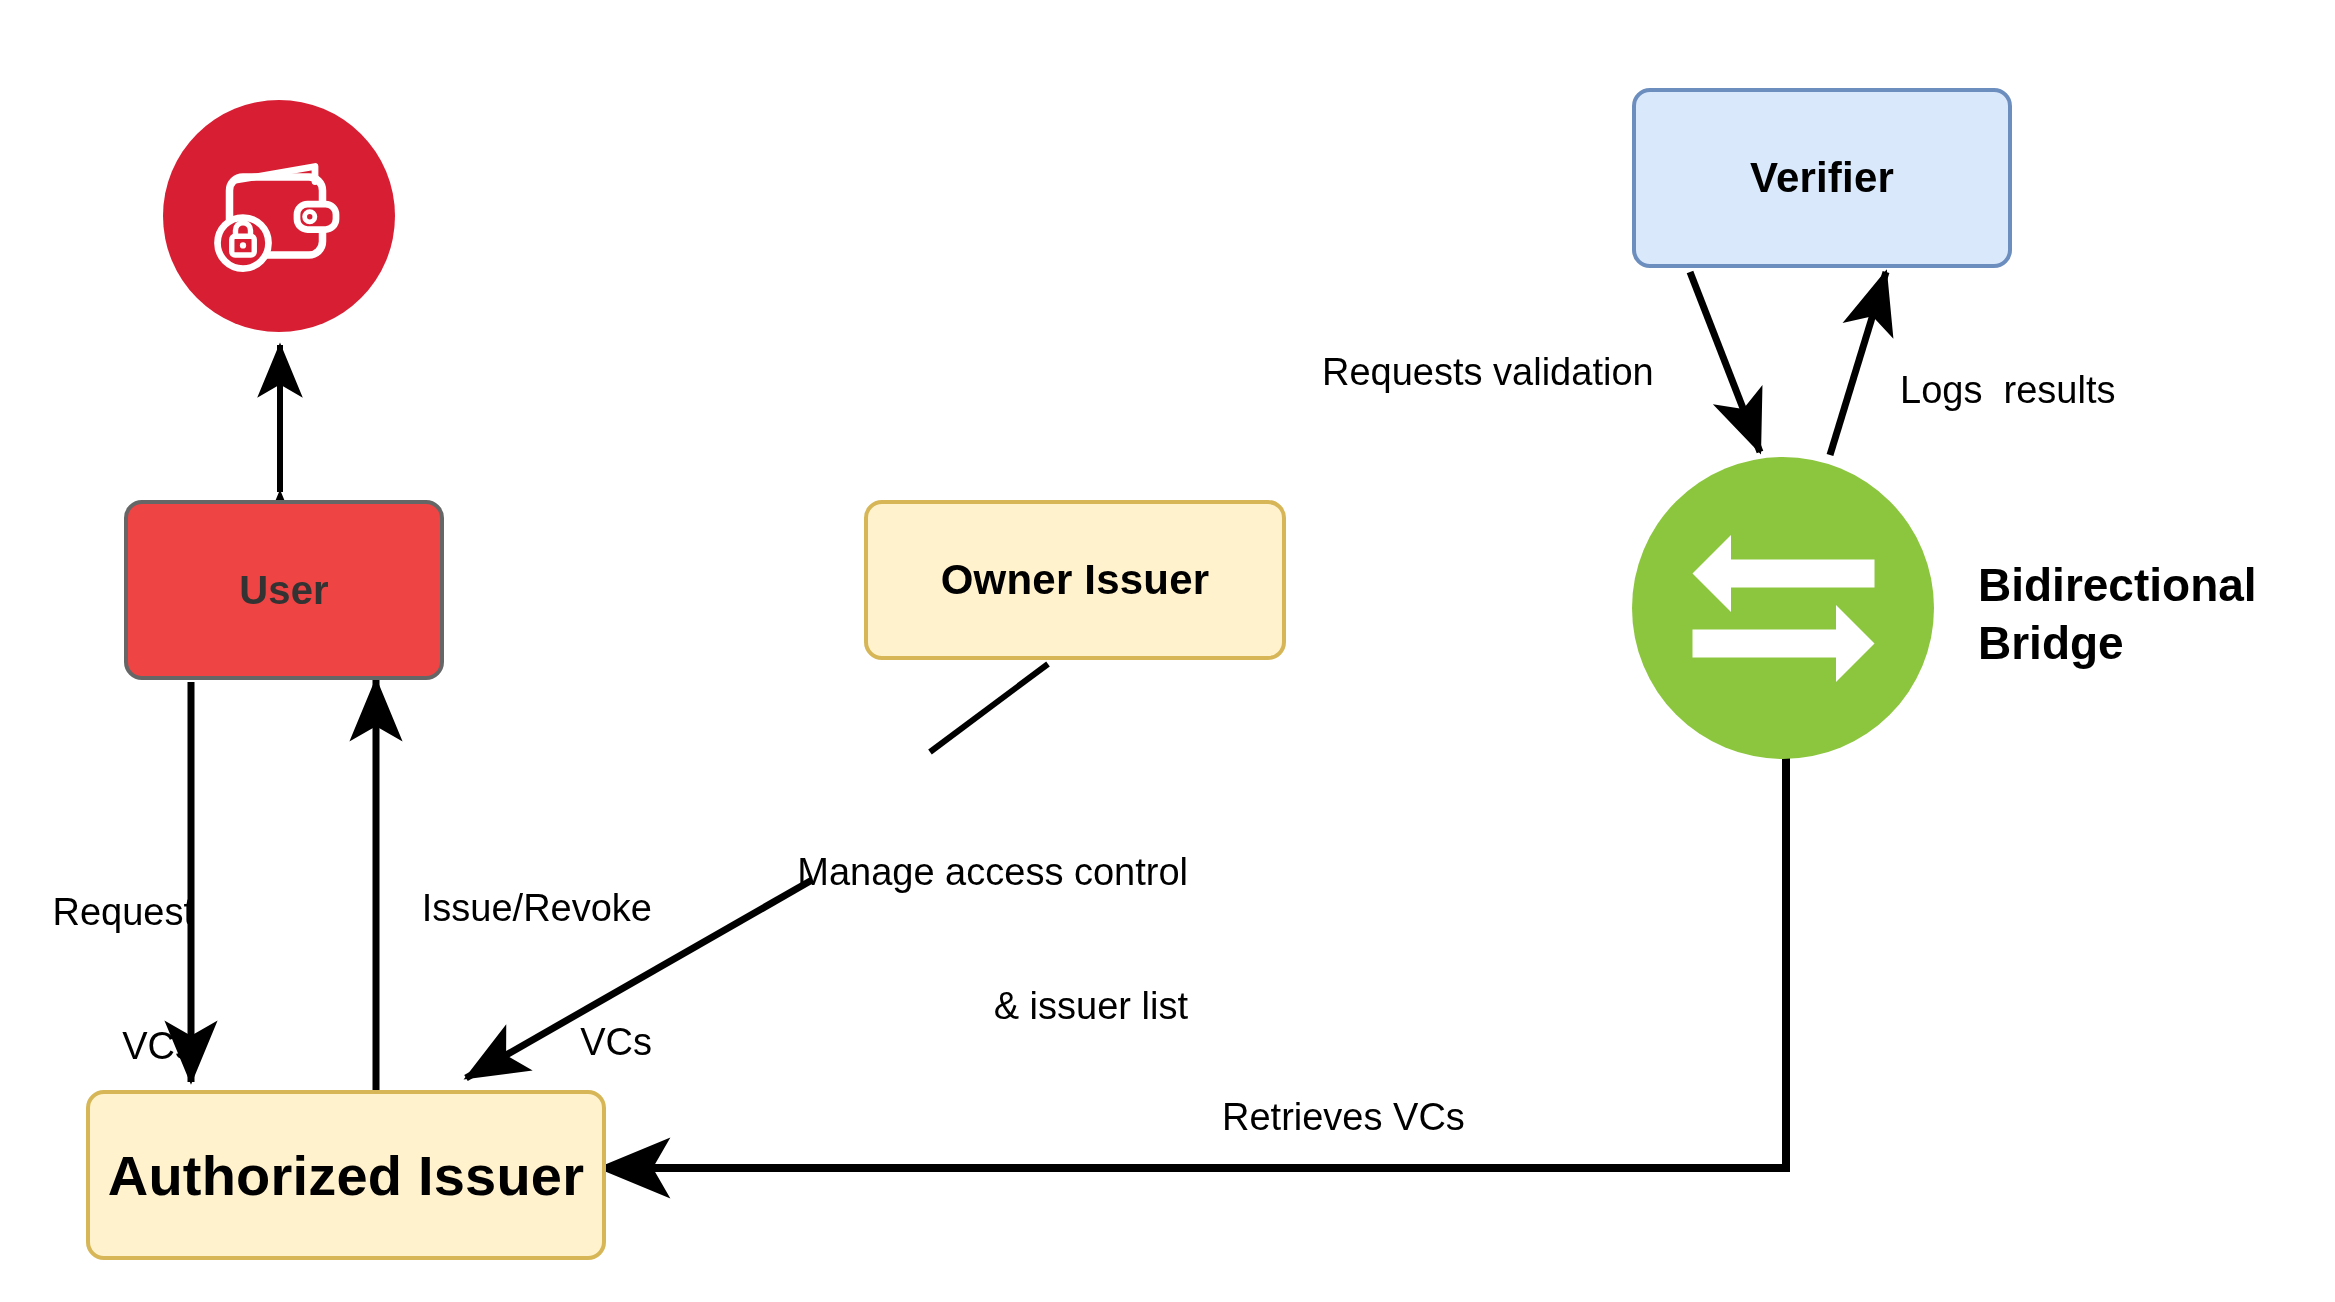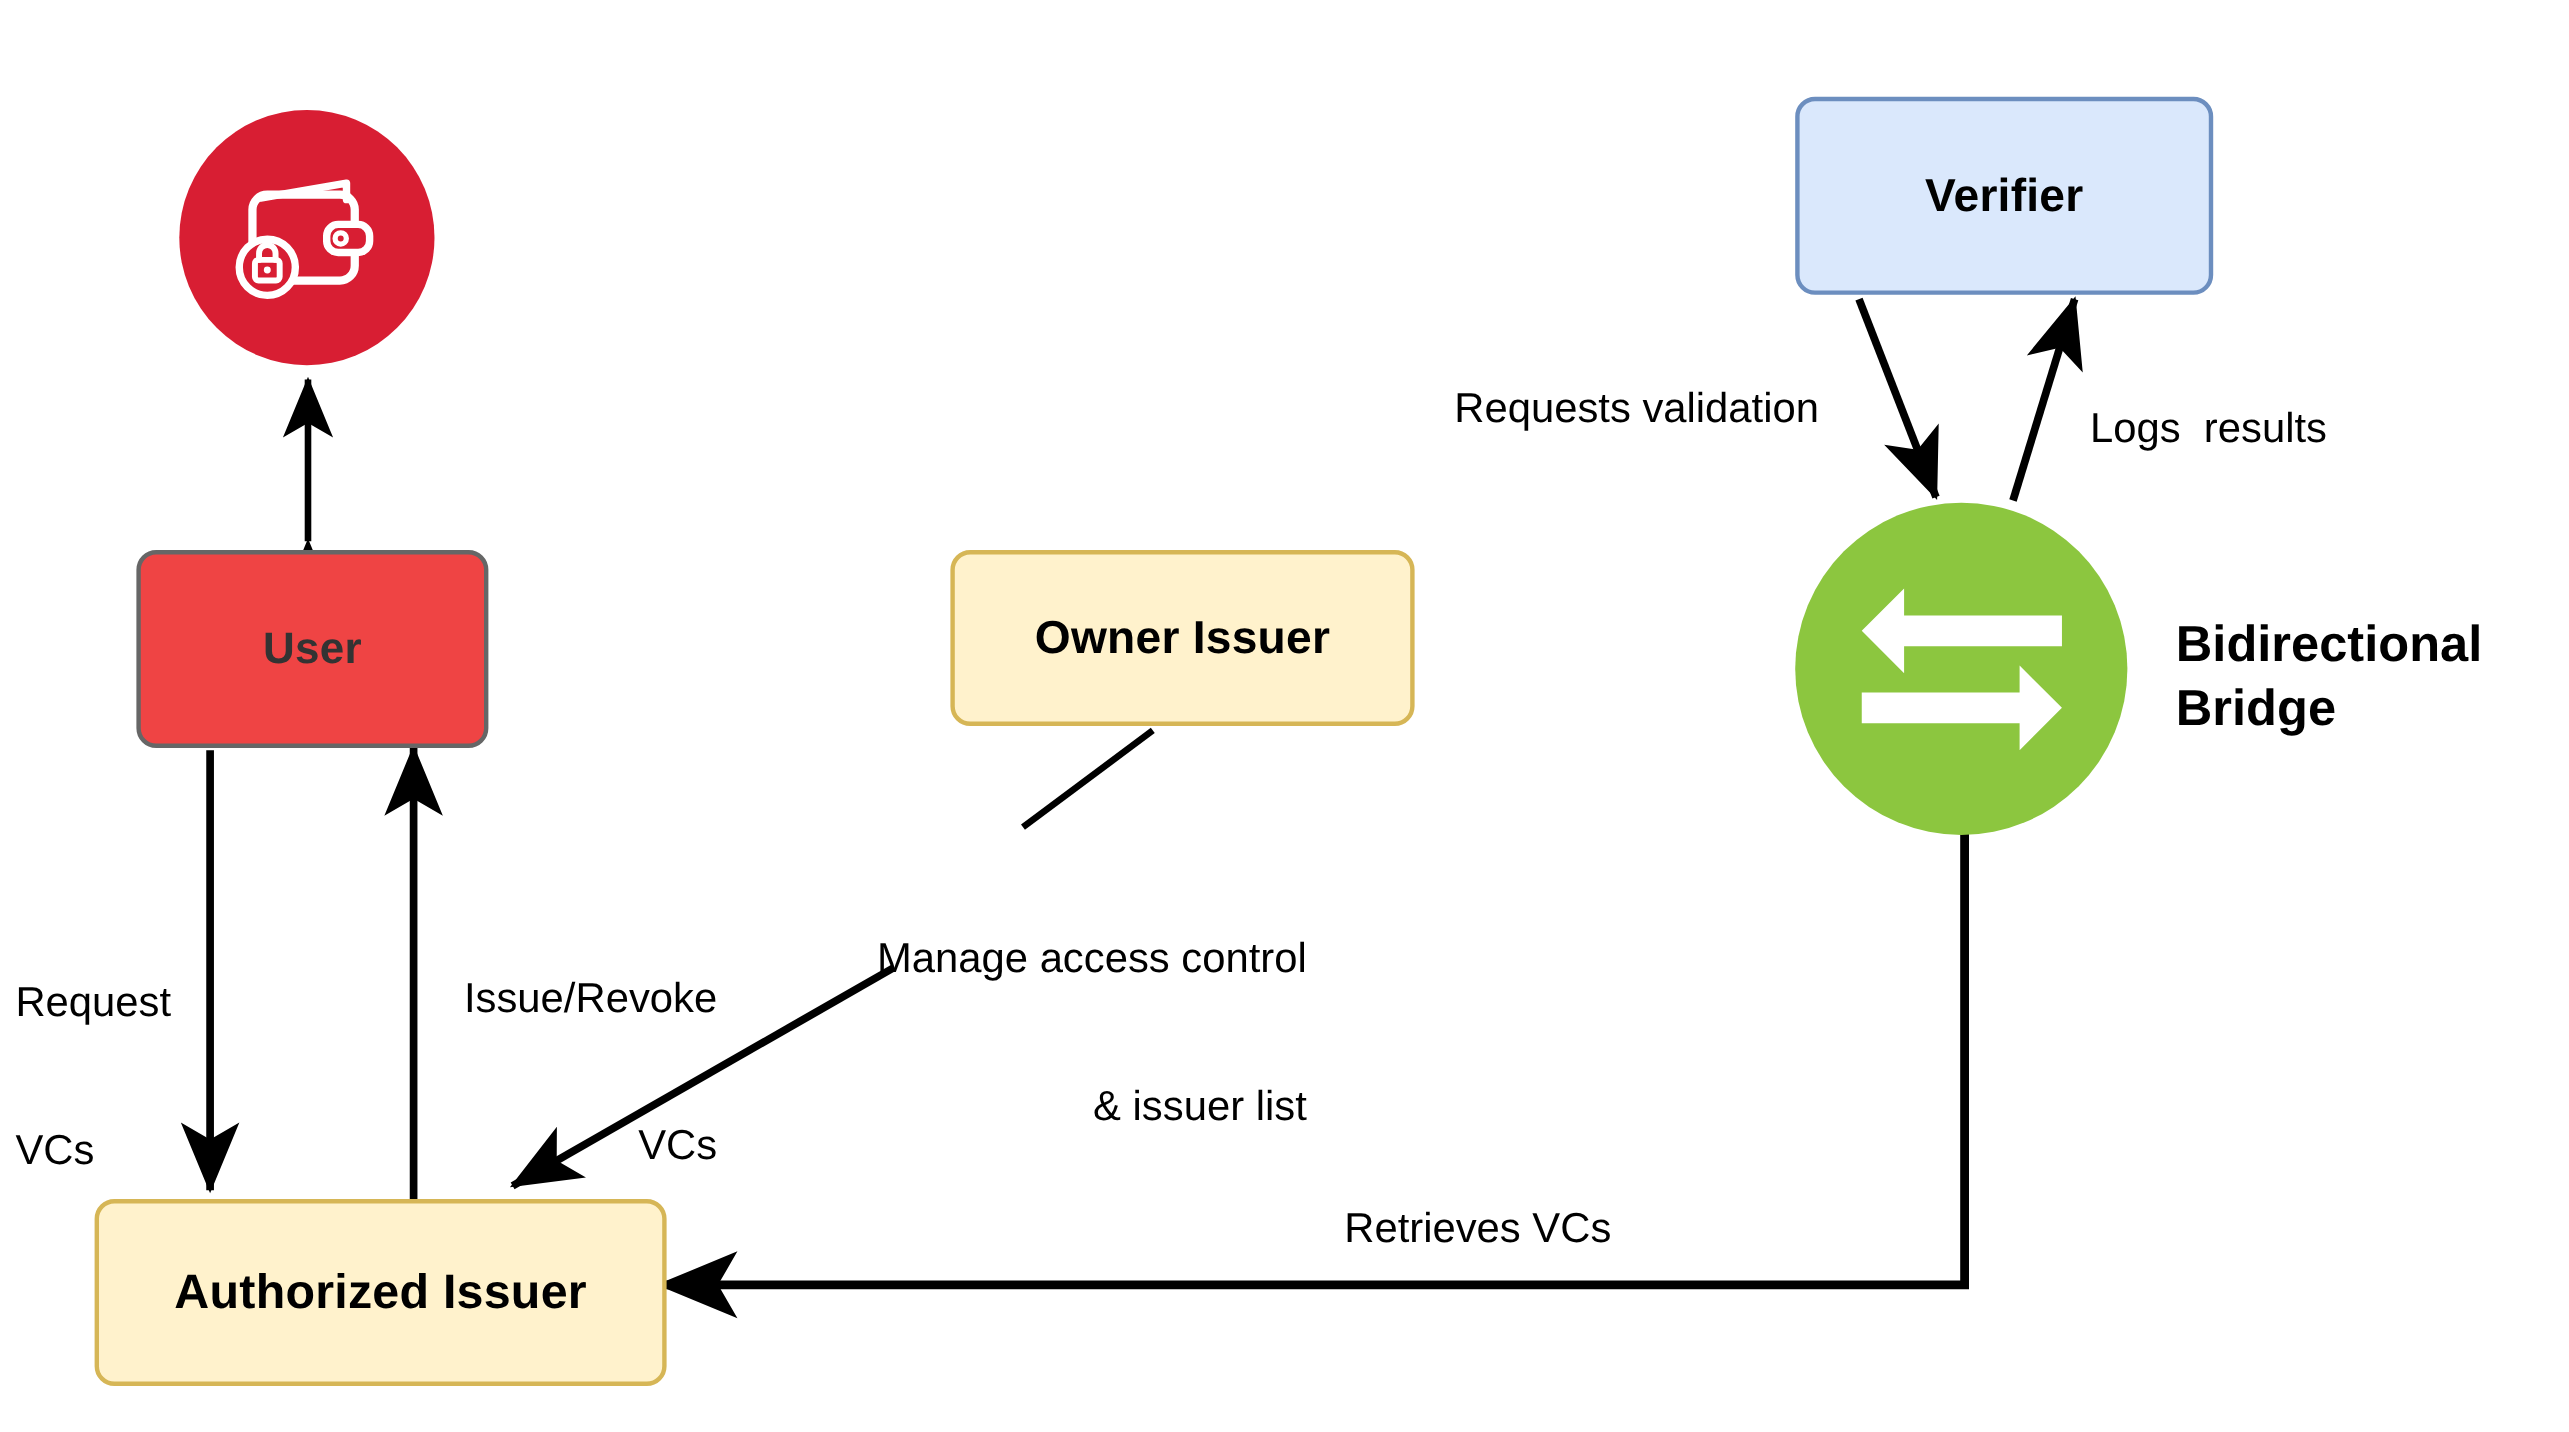--- a/index.html
+++ b/index.html
@@ -60,21 +60,21 @@
     border-color: #D6B656;
   }
   #node-owner-issuer .node-label { font-size: 42px; color: #000000; }
 
   
   #node-authorized-issuer {
     left: 62px; top: 1090px; width: 520px; height: 170px;
     background: #FFF2CC;
     border-color: #D6B656;
   }
-  #node-authorized-issuer .node-label { font-size: 44px; color: #000000; }
+  #node-authorized-issuer .node-label { font-size: 56px; color: #000000; }
 
   
   #node-verifier {
     left: 1608px; top: 88px; width: 380px; height: 180px;
     background: #DAE8FC;
     border-color: #6C8EBF;
   }
   #node-verifier .node-label { font-size: 42px; color: #000000; }
 
   
@@ -115,21 +115,21 @@
   }
 
   
   .edge-label {
     position: absolute;
     font-size: 38px;
     color: #000000;
     line-height: 1.18;
     white-space: pre;
   }
-  #label-request-vcs      { left: 14px;   top: 800px;  width: 180px; text-align: left; }
+  #label-request-vcs      { left: 14px;   top: 800px;  width: 180px; text-align: right; }
   #label-issue-revoke-vcs { left: 372px;  top: 796px;  width: 280px; text-align: right; }
   #label-manage-access    { left: 718px;  top: 760px;  width: 470px; text-align: right; }
   #label-requests-validation { left: 1322px; top: 350px; }
   #label-logs-results     { left: 1900px; top: 368px; text-align: right; }
   #label-retrieves-vcs    { left: 1222px; top: 1095px; }
 </style>
 </head>
 <body>
 
 <div id="canvas">

